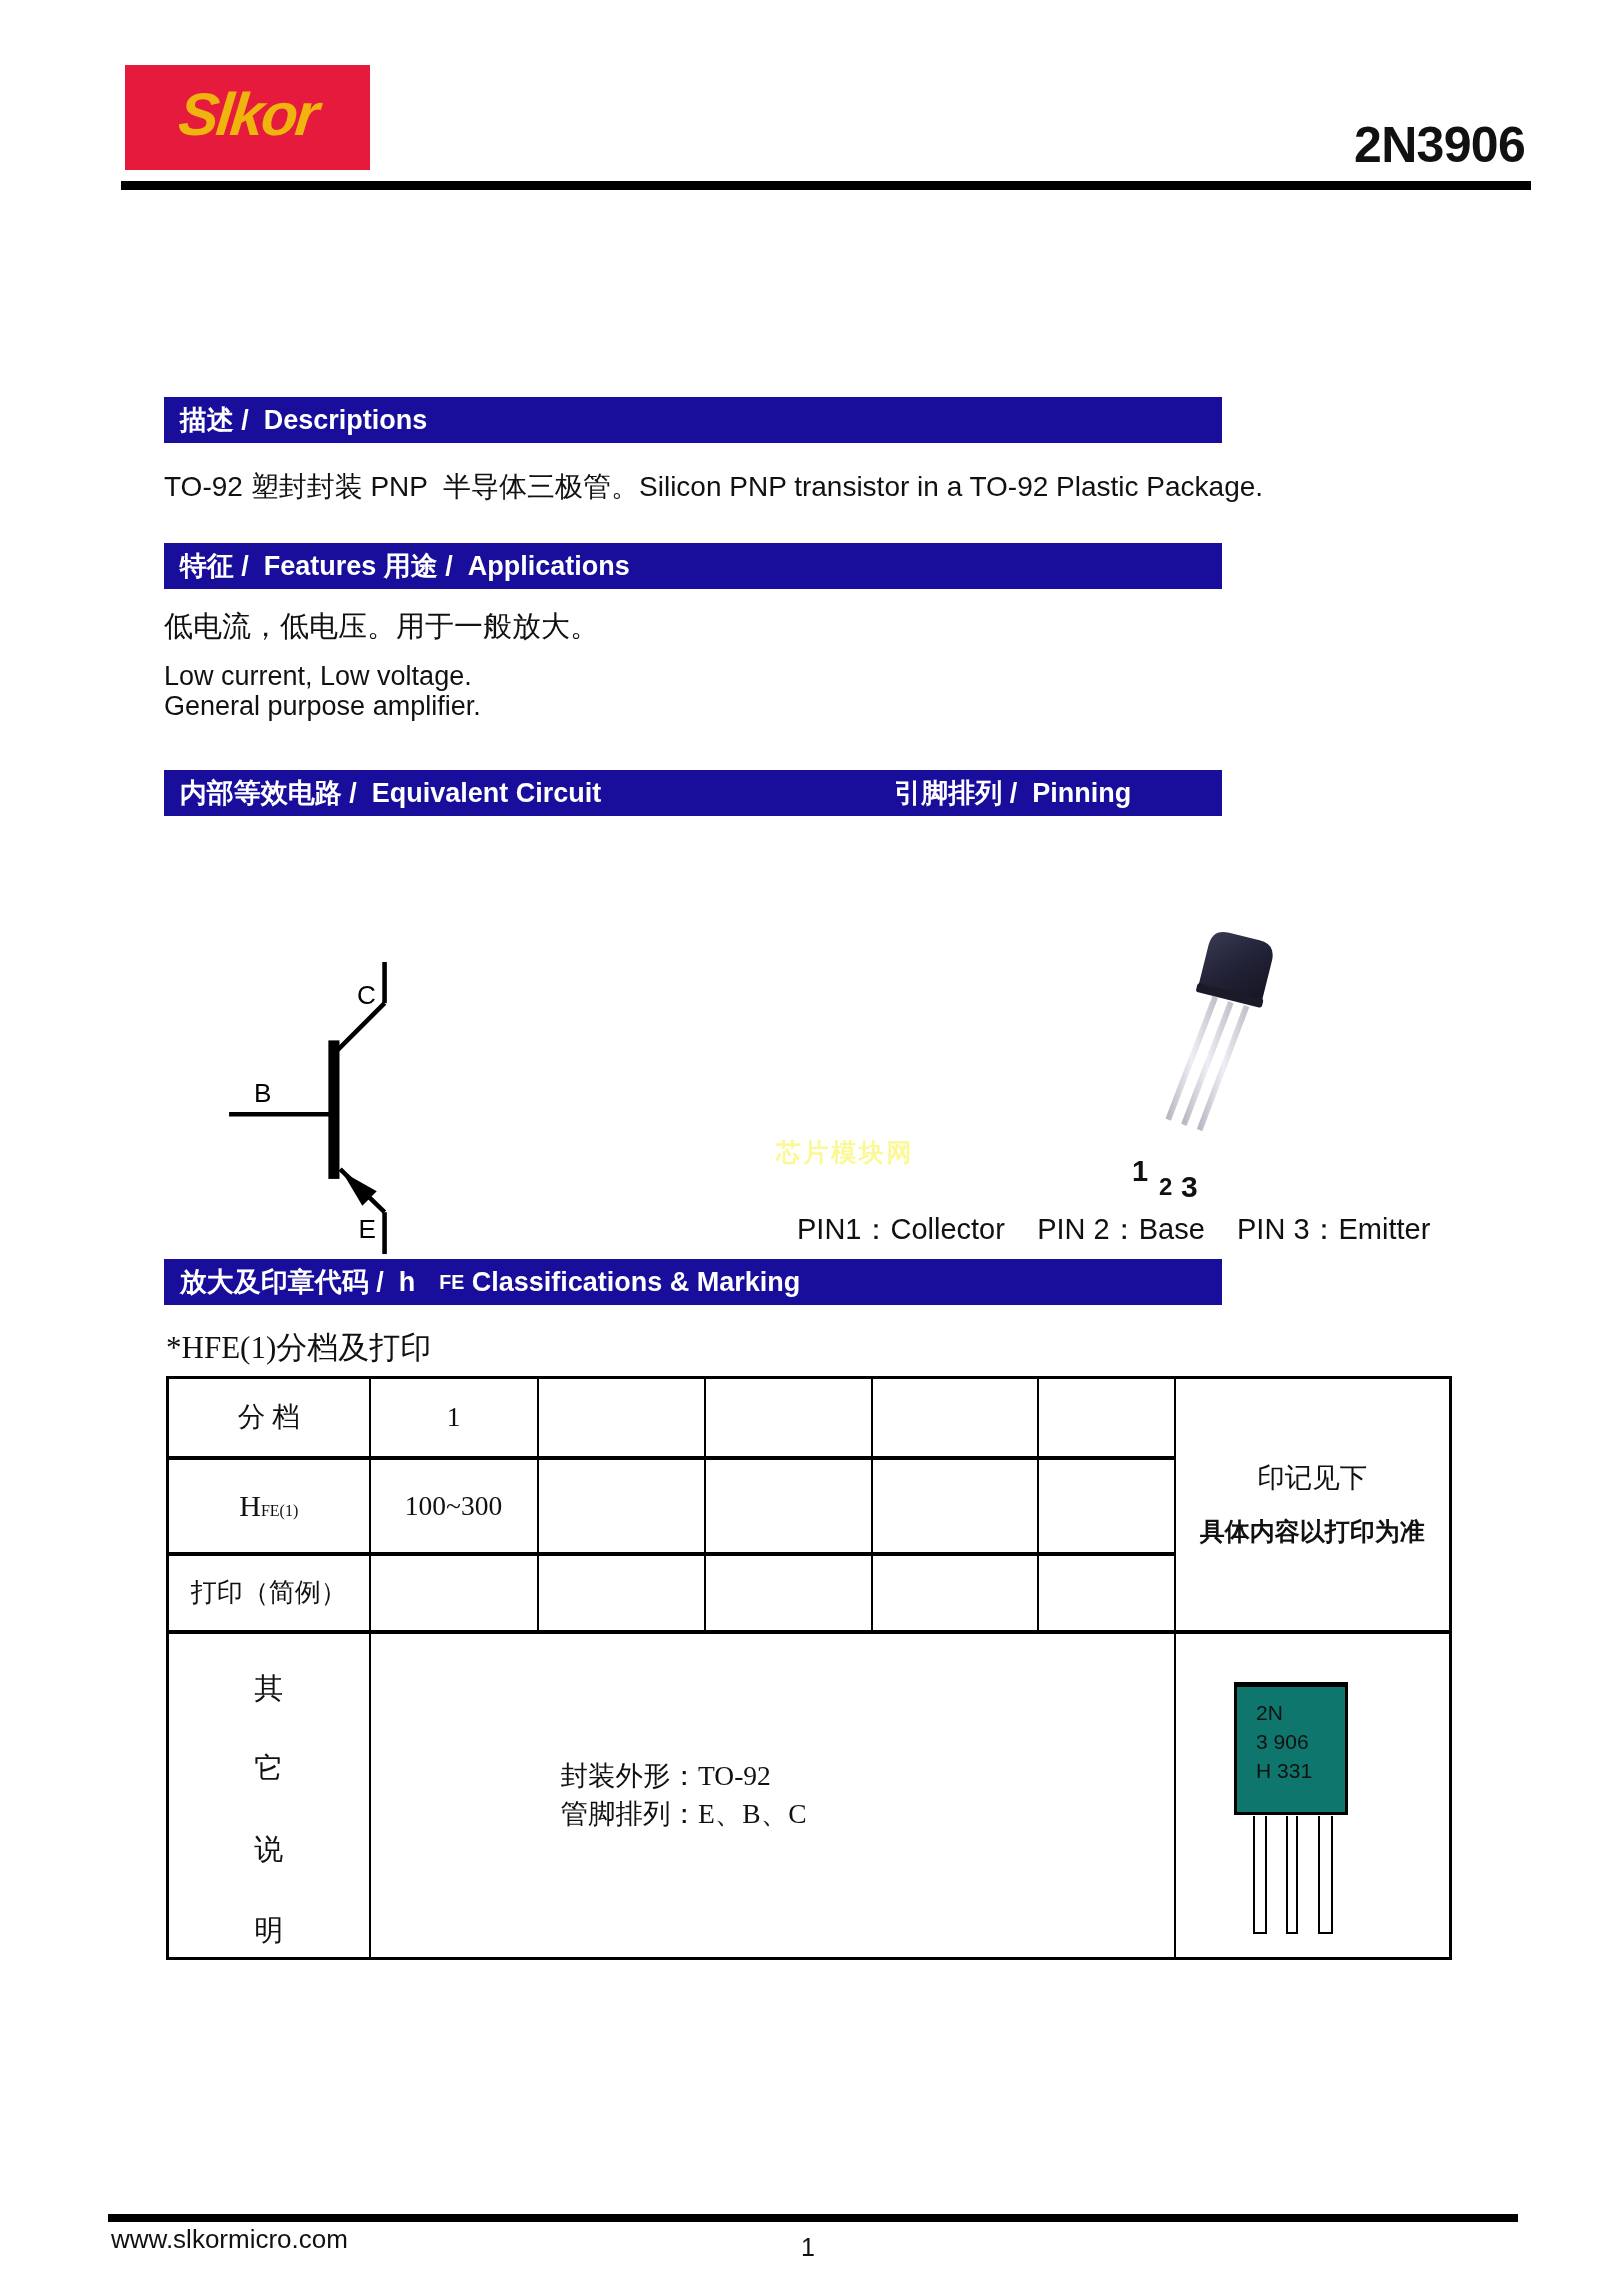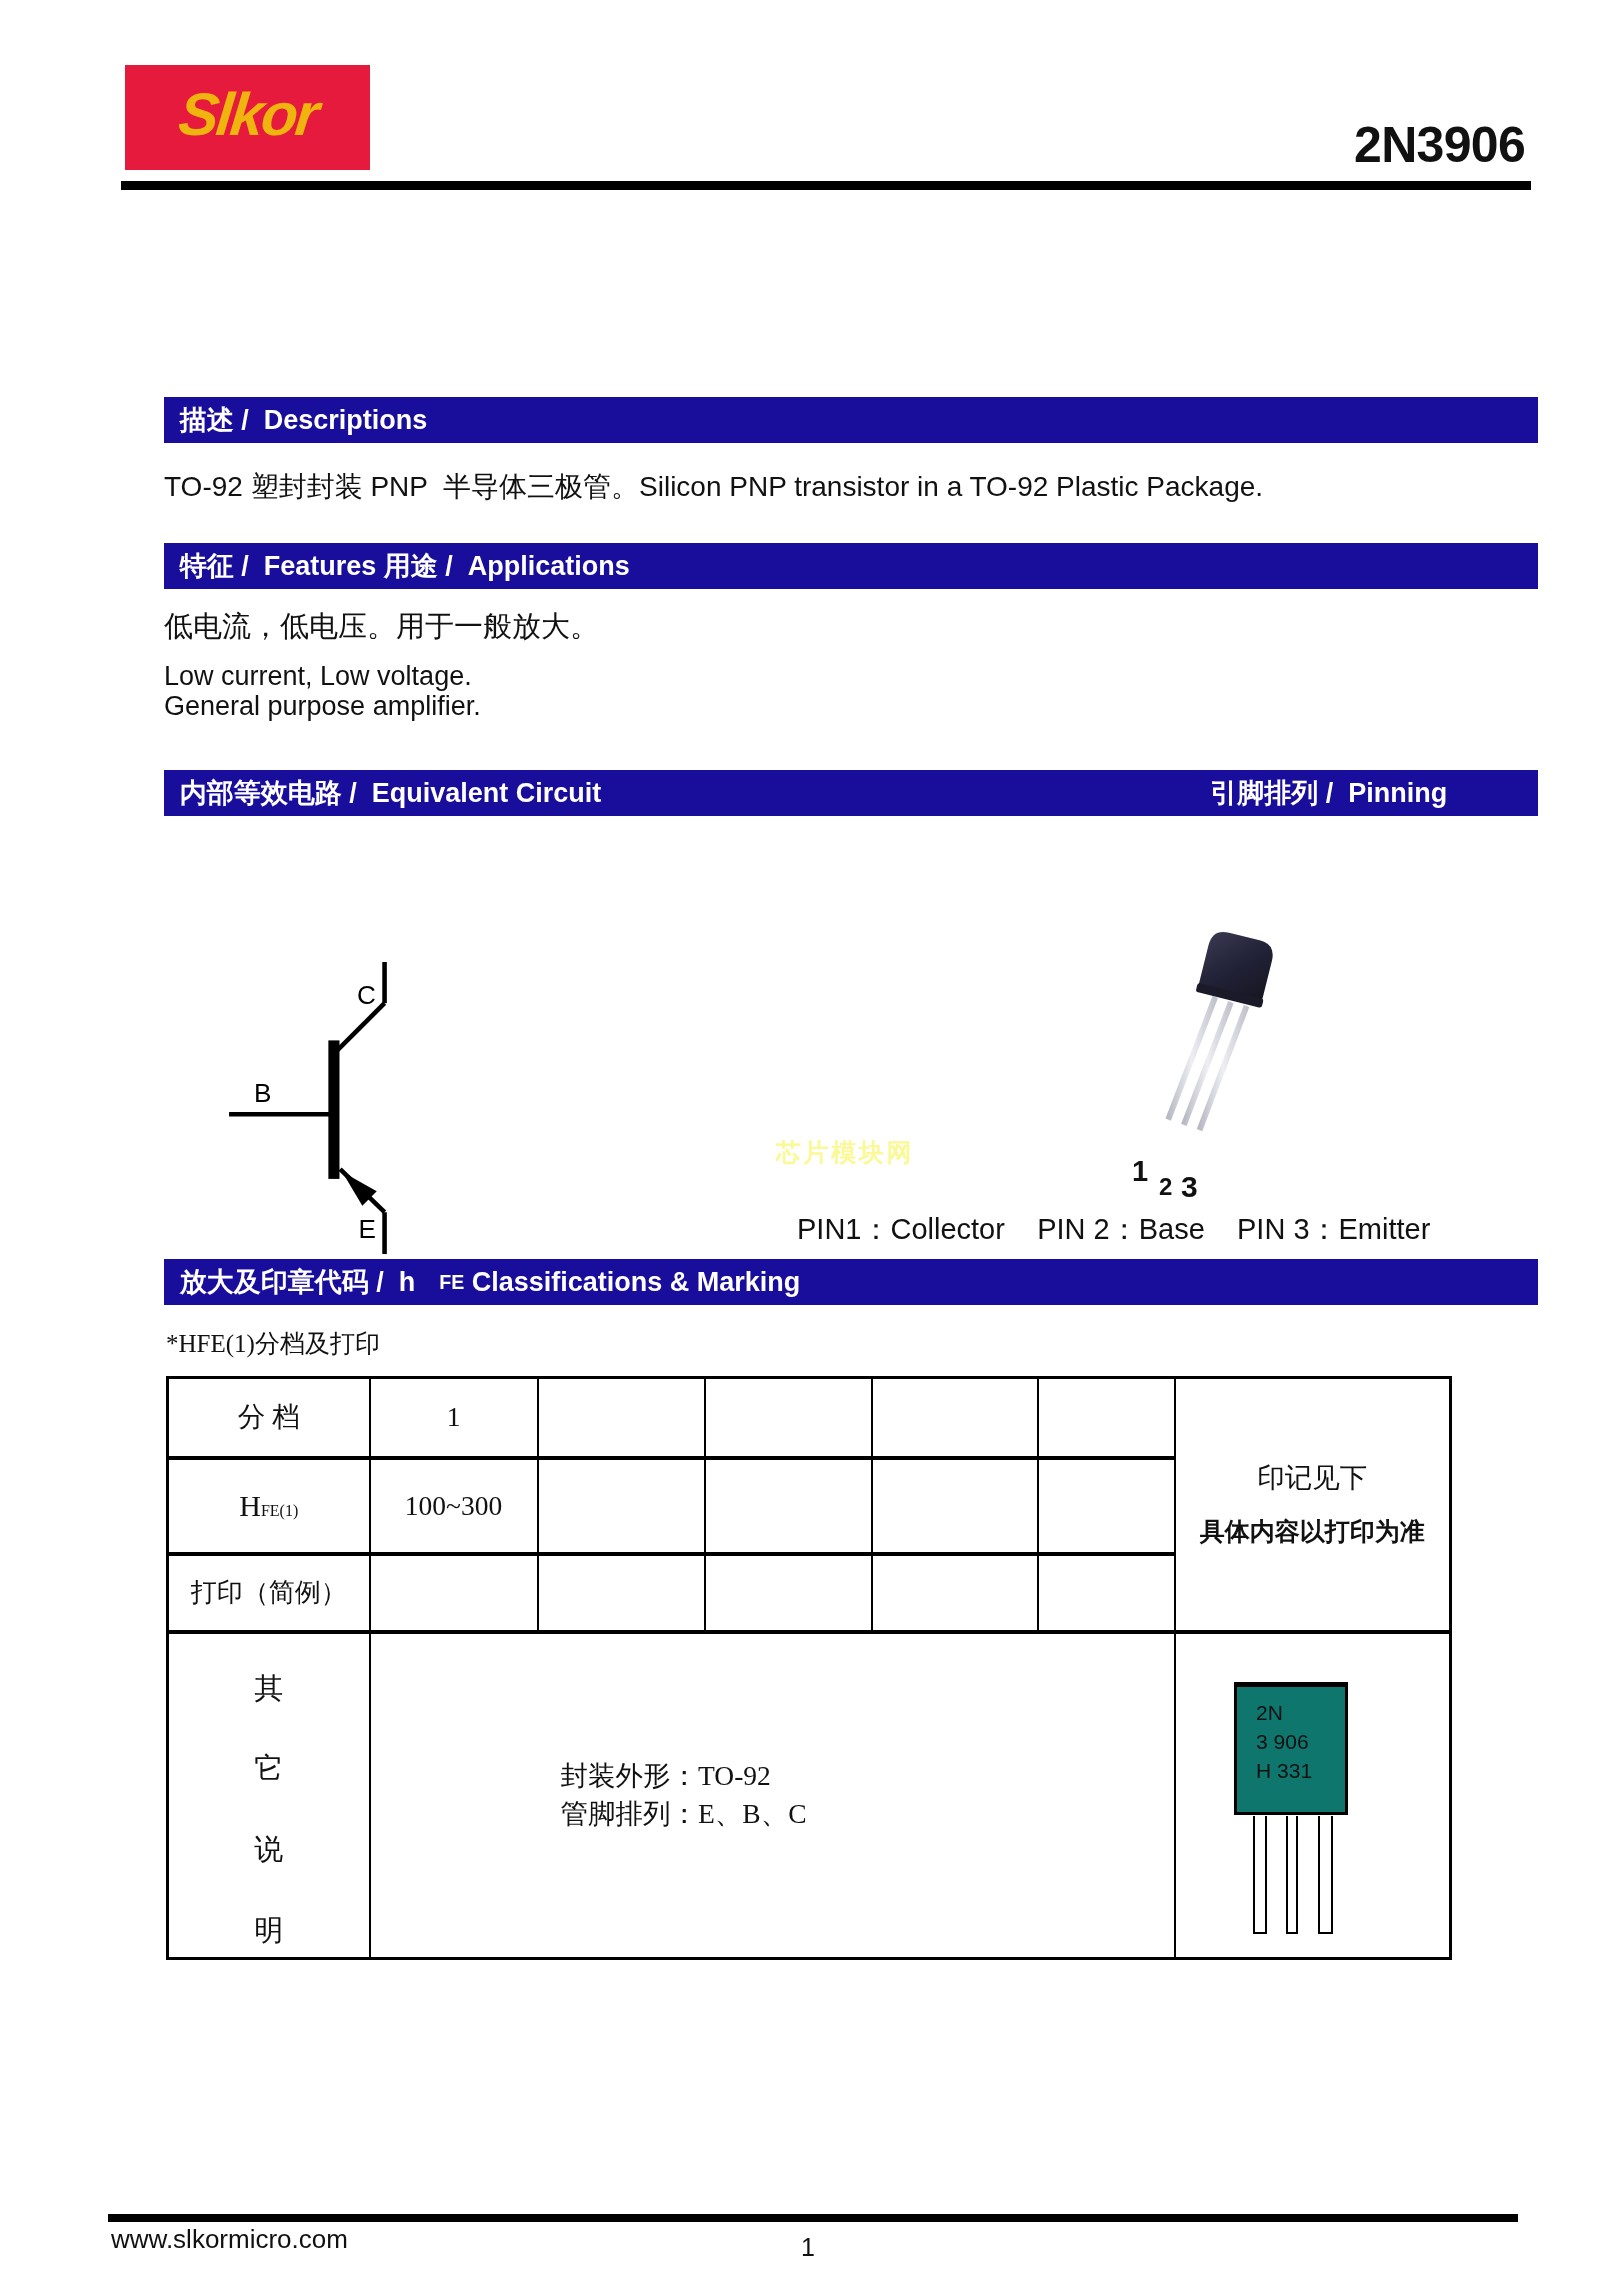--- a/index.html
+++ b/index.html
@@ -18,21 +18,21 @@
   
   .logo-box{left:125px;top:65px;width:245px;height:105px;background:var(--red);
     display:flex;align-items:center;justify-content:center;}
   .logo-text{font-style:italic;font-weight:bold;font-size:60px;color:var(--gold);
     letter-spacing:-2.6px;transform:skewX(-6deg);padding-bottom:5.2px;}
   .doc-title{left:1178px;top:116px;width:347px;text-align:right;
     font-size:50px;font-weight:bold;letter-spacing:-0.7px;}
   .top-rule{left:121px;top:181px;width:1410px;height:9.2px;background:#000;}
 
   
-  .bar{left:164px;width:1374px;height:46px;background:var(--accent);
+  .bar{left:164px;width:1058px;height:46px;background:var(--accent);
     color:#fff;display:flex;align-items:center;padding:0 15.7px;
     font-weight:bold;font-size:27px;white-space:pre;}
   .bar .sub{font-size:19.6px;font-weight:bold;margin-left:24px;}
   .bar-right{margin-left:auto;margin-right:75px;white-space:pre;}
 
   .body-text{font-size:28px;white-space:pre;}
   .watermark{color:var(--wm);font-size:25px;font-weight:bold;letter-spacing:2.6px;}
 
   
   .pin-num{font-weight:bold;line-height:1;}
@@ -132,21 +132,21 @@
 <div class="abs pin-num" style="left:1159px;top:1175px;font-size:24px">2</div>
 <div class="abs pin-num" style="left:1181px;top:1172px;font-size:30px">3</div>
 
 <div class="abs watermark" style="left:776px;top:1136px">芯片模块网</div>
 
 <div class="abs body-text" style="left:797px;top:1210px;font-size:29px">PIN1：Collector    PIN 2：Base    PIN 3：Emitter</div>
 
 <div class="abs bar" style="top:1259px">
   <span>放大及印章代码</span><span> /  </span><span>h</span><span class="sub">FE</span><span> Classifications &amp; Marking</span>
 </div>
-<div class="abs serif" style="left:166px;top:1327px;font-size:25px">*HFE(1)分档及打印</div>
+<div class="abs serif" style="left:166px;top:1327px;font-size:31px">*HFE(1)分档及打印</div>
 
 <table class="hfe abs" style="left:166px;top:1376px;width:1283px">
   <colgroup>
     <col style="width:202px">
       <col style="width:168px">
       <col style="width:167px">
     <col style="width:167px">
       <col style="width:166px">
       <col style="width:137px">
       <col style="width:276px">

